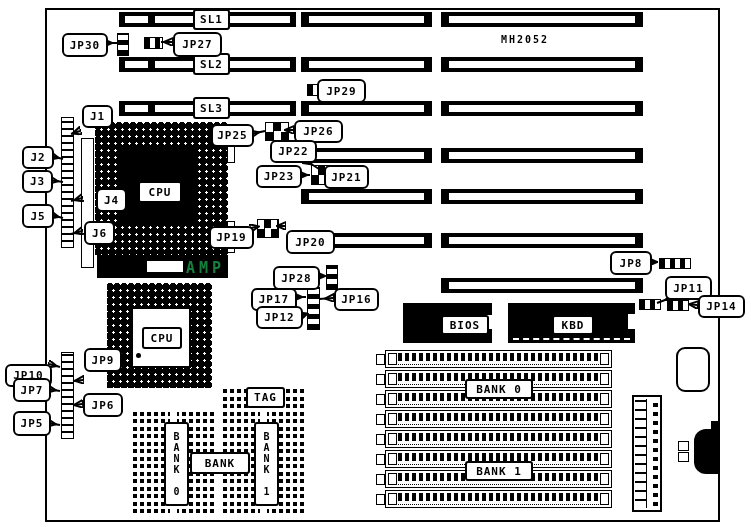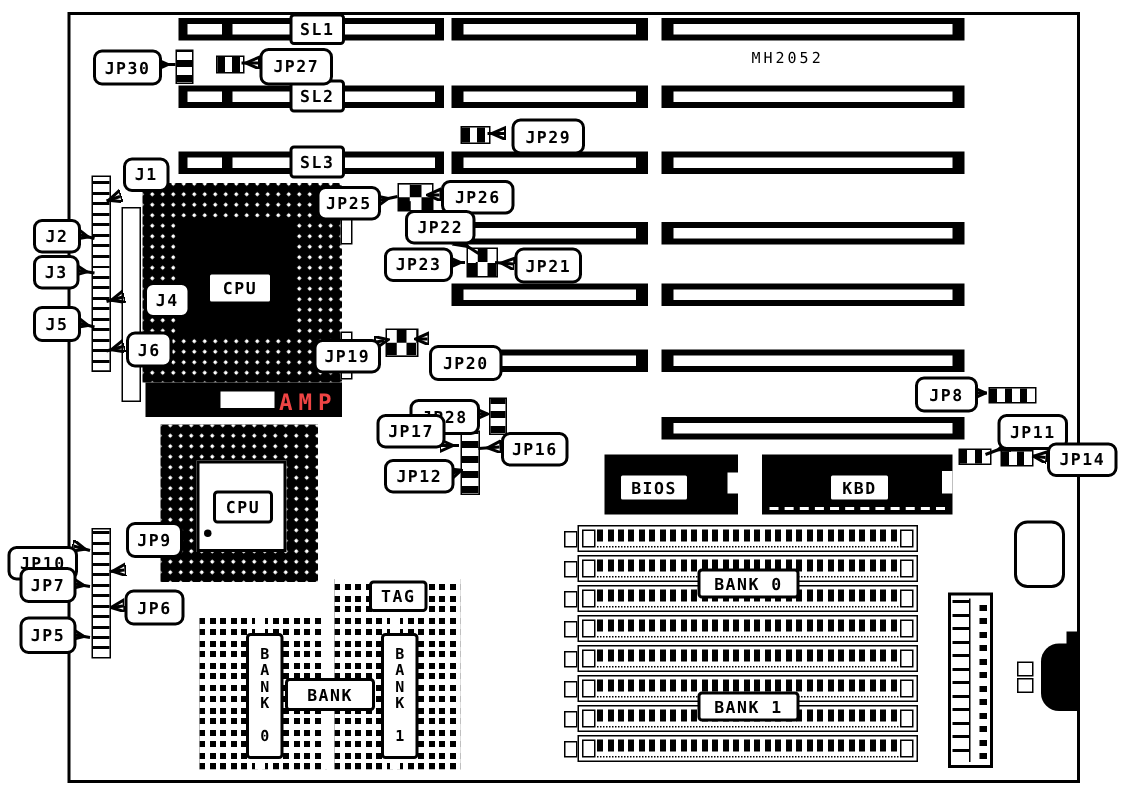--- a/index.html
+++ b/index.html
@@ -36,21 +36,21 @@
   .pga{position:absolute;background:#000;z-index:2;
        background-image:radial-gradient(circle,#fff 1.2px,rgba(0,0,0,0) 1.4px);
        background-size:7px 7px;background-position:3px 4px;}
   .pga-core{position:absolute;background:#000;z-index:3;}
   .pga-core.white{background:#fff;border:2px solid #000;}
   .dot1{position:absolute;width:5px;height:5px;border-radius:50%;background:#000;z-index:4;}
   .ztab{position:absolute;background:#fff;border:1px solid #000;z-index:3;}
   
   .ampbar{position:absolute;background:#000;z-index:3;}
   .ampwin{position:absolute;background:#fff;z-index:4;}
-  .amptxt{position:absolute;color:#ef4444;font-weight:bold;font-size:15px;letter-spacing:4px;z-index:4;}
+  .amptxt{position:absolute;color:#15803d;font-weight:bold;font-size:15px;letter-spacing:4px;z-index:4;}
   
   .chip{position:absolute;background:#000;z-index:2;}
   .chip .dash{position:absolute;left:5px;right:5px;bottom:3px;border-top:2px dashed #fff;}
   .notch{position:absolute;background:#fff;z-index:3;}
   
   .simm{position:absolute;left:385px;width:225px;height:16px;border:1px solid #000;background:#fff;z-index:2;}
   .simm::before{content:"";position:absolute;left:12px;right:12px;top:2px;height:8px;
         background:repeating-linear-gradient(90deg,#000 0 4px,#fff 4px 7px);}
   .simm::after{content:"";position:absolute;left:12px;right:12px;bottom:2px;border-top:1px dotted #000;}
   .simm .tab{position:absolute;left:-10px;top:3px;width:7px;height:9px;border:1px solid #000;background:#fff;}
@@ -66,21 +66,21 @@
   .pwr{position:absolute;left:632px;top:395px;width:26px;height:113px;border:2px solid #000;background:#fff;z-index:2;}
   .pwr::before{content:"";position:absolute;left:1px;top:2px;bottom:2px;width:11px;border-right:1px solid #000;
        background:repeating-linear-gradient(0deg,#fff 0 7px,#000 7px 9px);}
   .pwr::after{content:"";position:absolute;right:2px;top:4px;bottom:4px;width:5px;
        background:repeating-linear-gradient(0deg,#000 0 4px,rgba(0,0,0,0) 4px 9px);}
   
   .blob{position:absolute;left:676px;top:347px;width:30px;height:41px;border:2px solid #000;border-radius:9px;background:#fff;z-index:2;}
   .din{position:absolute;left:694px;top:429px;width:26px;height:45px;background:#000;border-radius:12px 0 0 12px;z-index:3;}
   .din-step{position:absolute;left:711px;top:421px;width:9px;height:10px;background:#000;z-index:3;}
   .wtab{position:absolute;background:#fff;border:1px solid #000;z-index:4;}
-  .model{position:absolute;font-size:10px;font-weight:normal;letter-spacing:2px;z-index:2;}
+  .model{position:absolute;font-size:10px;font-weight:bold;letter-spacing:2px;z-index:2;}
   
   .leads{position:absolute;left:0;top:0;z-index:5;pointer-events:none;}
   .leads path{stroke:#000;stroke-width:2;fill:none;}
 </style>
 </head>
 <body>
 
 <div id="stage">
 
   <div class="board"></div>
@@ -173,21 +173,21 @@
   <div class="jb-ck" style="left:311px;top:165px;width:19px;height:18px;background-size:13px 18px"></div>
   <div class="jb-ck" style="left:257px;top:219px;width:20px;height:17px;background-size:13px 17px"></div>
   <div class="jb-v" style="left:326px;top:265px;width:10px;height:23px"></div>
   <div class="jb-v" style="left:307px;top:287px;width:11px;height:41px"></div>
   <div class="jb-h" style="left:659px;top:258px;width:30px;height:9px"></div>
   <div class="jb-h" style="left:639px;top:299px;width:20px;height:9px"></div>
   <div class="jb-h" style="left:667px;top:300px;width:20px;height:9px"></div>
 
   <div class="chip" style="left:403px;top:303px;width:89px;height:40px"></div>
   <div class="notch" style="left:485px;top:315px;width:7px;height:14px"></div>
-  <div class="bx" style="left:412px;top:315px;width:44px;height:16px">BIOS</div>
+  <div class="bx" style="left:441px;top:315px;width:44px;height:16px">BIOS</div>
   <div class="chip" style="left:508px;top:303px;width:127px;height:40px">
       <span class="dash"></span>
     </div>
   <div class="notch" style="left:628px;top:314px;width:7px;height:15px"></div>
   <div class="bx" style="left:552px;top:315px;width:38px;height:16px">KBD</div>
 
   <div class="simm" style="top:350px">
       <span class="tab"></span>
       <span class="capl"></span>
       <span class="capr"></span>
@@ -275,36 +275,36 @@
     <path d="M697 305 L688 304" marker-start="url(#m)"></path>
     <path d="M49 364 L60 367" marker-start="url(#m)"></path>
     <path d="M48 389 L60 391" marker-start="url(#m)"></path>
     <path d="M48 423 L60 425" marker-start="url(#m)"></path>
     <path d="M83 380 L73 381" marker-start="url(#m)"></path>
     <path d="M82 404 L74 405" marker-start="url(#m)"></path>
   </svg>
 
   <div class="co" style="left:62px;top:33px;width:42px;height:20px">JP30</div>
   <div class="co" style="left:173px;top:32px;width:45px;height:21px">JP27</div>
-  <div class="co" style="left:341px;top:79px;width:45px;height:20px">JP29</div>
+  <div class="co" style="left:317px;top:79px;width:45px;height:20px">JP29</div>
   <div class="co" style="left:82px;top:105px;width:27px;height:19px">J1</div>
   <div class="co" style="left:22px;top:146px;width:28px;height:19px">J2</div>
   <div class="co" style="left:22px;top:170px;width:27px;height:19px">J3</div>
   <div class="co" style="left:22px;top:204px;width:28px;height:20px">J5</div>
   <div class="co" style="left:96px;top:188px;width:27px;height:20px">J4</div>
   <div class="co" style="left:84px;top:221px;width:27px;height:20px">J6</div>
   <div class="co" style="left:211px;top:124px;width:39px;height:19px">JP25</div>
   <div class="co" style="left:294px;top:120px;width:45px;height:19px">JP26</div>
   <div class="co" style="left:270px;top:140px;width:43px;height:19px">JP22</div>
   <div class="co" style="left:256px;top:165px;width:42px;height:19px">JP23</div>
-  <div class="co" style="left:343px;top:165px;width:41px;height:20px">JP21</div>
+  <div class="co" style="left:324px;top:165px;width:41px;height:20px">JP21</div>
   <div class="co" style="left:209px;top:226px;width:41px;height:19px">JP19</div>
   <div class="co" style="left:286px;top:230px;width:45px;height:20px">JP20</div>
   <div class="co" style="left:273px;top:266px;width:43px;height:20px">JP28</div>
-  <div class="co" style="left:251px;top:276px;width:42px;height:19px">JP17</div>
+  <div class="co" style="left:251px;top:288px;width:42px;height:19px">JP17</div>
   <div class="co" style="left:334px;top:288px;width:41px;height:19px">JP16</div>
   <div class="co" style="left:256px;top:306px;width:43px;height:19px">JP12</div>
   <div class="co" style="left:610px;top:251px;width:38px;height:20px">JP8</div>
   <div class="co" style="left:665px;top:276px;width:43px;height:20px">JP11</div>
   <div class="co" style="left:698px;top:295px;width:43px;height:19px">JP14</div>
   <div class="co" style="left:5px;top:364px;width:43px;height:19px">JP10</div>
   <div class="co" style="left:13px;top:378px;width:34px;height:20px">JP7</div>
   <div class="co" style="left:13px;top:411px;width:34px;height:21px">JP5</div>
   <div class="co" style="left:84px;top:348px;width:34px;height:20px">JP9</div>
   <div class="co" style="left:83px;top:393px;width:36px;height:20px">JP6</div>

